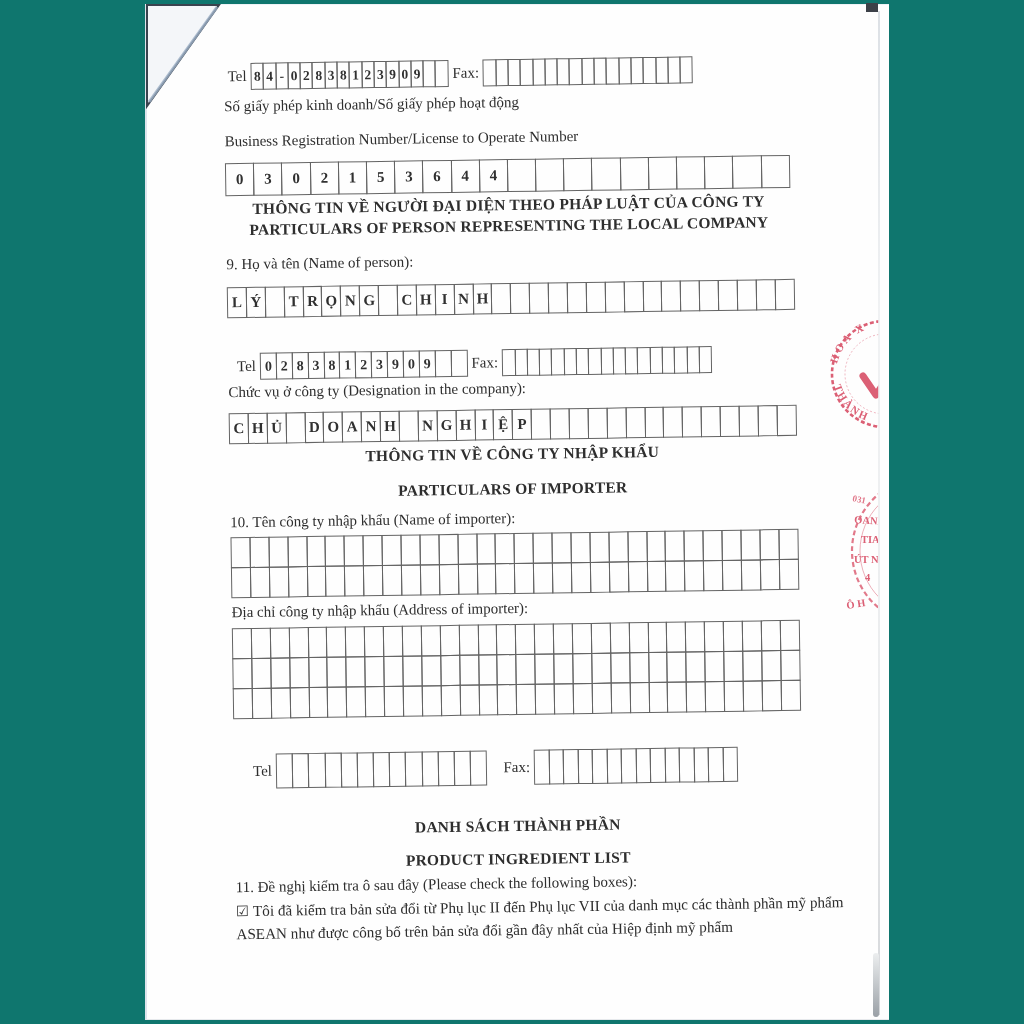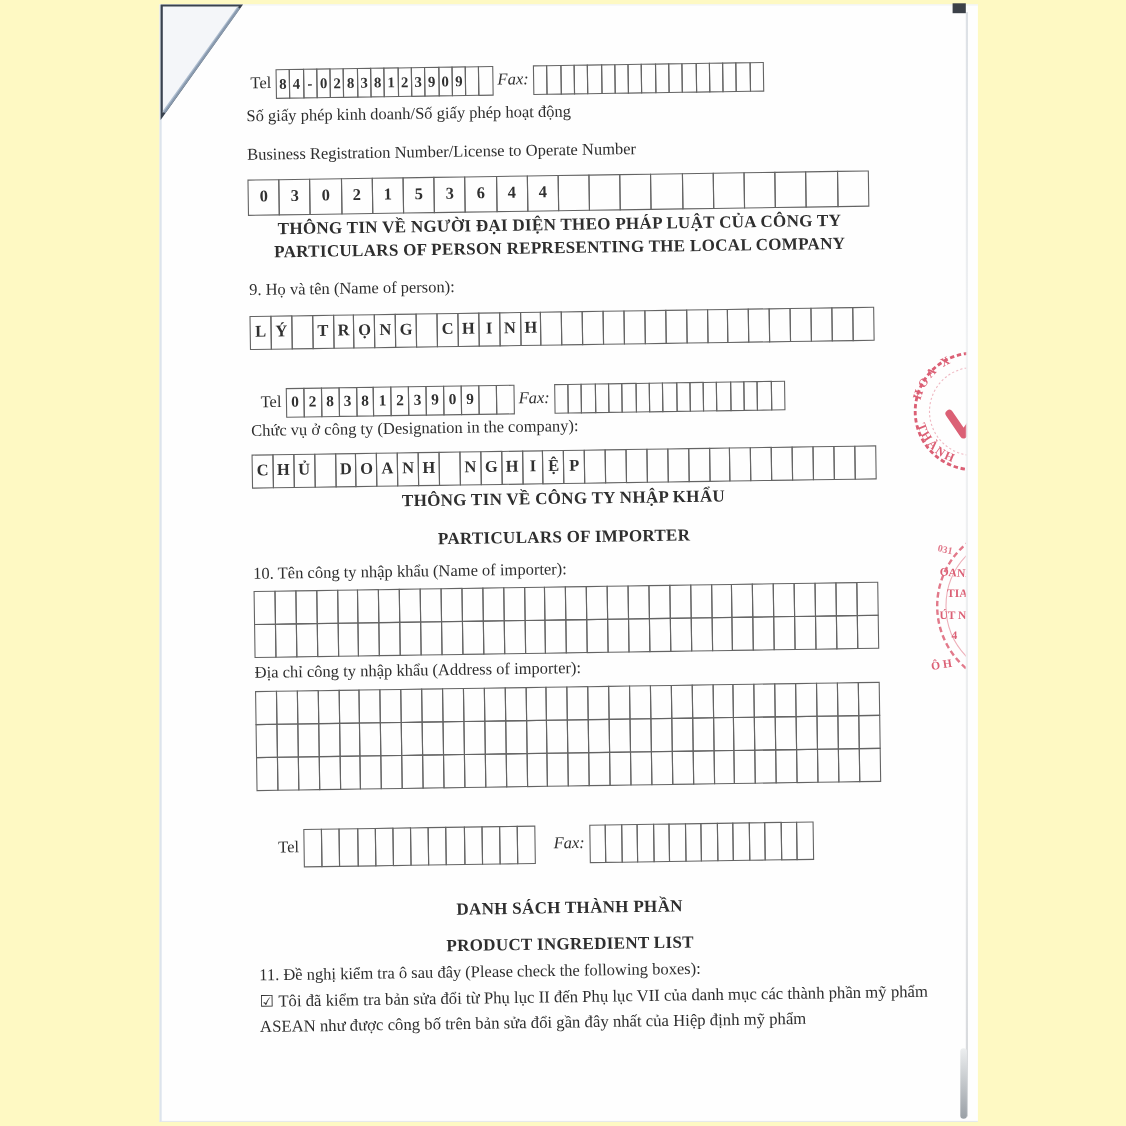--- a/index.html
+++ b/index.html
@@ -1,29 +1,29 @@
 <!DOCTYPE html>
 <html style="--stamp: #d9536a;"><head>
 <meta charset="utf-8">
 <style>
   :root{ --stamp:#d9536a; --ink:#2e2e2e; --line:#646464; }
   html,body{margin:0;padding:0;background:#ffffff;}
-  .scan{position:relative;width:1024px;height:1024px;background:#fef9c3;overflow:hidden;
+  .scan{position:relative;width:1024px;height:1024px;background:#0f766e;overflow:hidden;
         font-family:"Liberation Serif","DejaVu Serif",serif;color:var(--ink);}
   .page{position:absolute;left:145px;top:4px;width:742px;height:1014px;background:#fefefe;
         border-left:2px solid #dde4ec;border-top:1px solid #eef2f6;border-bottom:1px solid #e6e9ec;}
   .content{position:absolute;left:0;top:0;width:100%;height:100%;
            transform:rotate(-0.85deg);transform-origin:100px 500px;}
   .fold{position:absolute;left:-2px;top:-3px;}
   .lab{position:absolute;font-size:15px;line-height:19px;white-space:nowrap;}
   .hd{position:absolute;left:60px;width:612px;text-align:center;font-weight:bold;
       font-size:15.5px;letter-spacing:.25px;white-space:nowrap;}
   .irow{position:absolute;display:flex;align-items:center;}
   .irow .lbl{font-size:15px;margin-right:4px;white-space:nowrap;}
-  .irow .lbl-fax{margin-left:4px;font-style:italic;}
+  .irow .lbl-fax{margin-left:4px;}
   .cells{display:flex;}
   .cell{flex:0 0 auto;box-sizing:border-box;border:1px solid var(--line);margin-left:-1px;
         display:flex;align-items:center;justify-content:center;
         font-weight:600;color:#303030;background:transparent;}
   .cells .cell:first-child{margin-left:0;}
   .c-sm  .cell{width:13.3px;height:27px;font-size:13.5px;}
   .c-tel2 .cell{width:16.9px;height:27px;font-size:14px;}
   .c-lg  .cell{width:29.2px;height:33px;font-size:15px;}
   .c-md  .cell{width:19.9px;height:31px;font-size:15px;}
   .c-tel3 .cell{width:17.2px;height:35px;}

